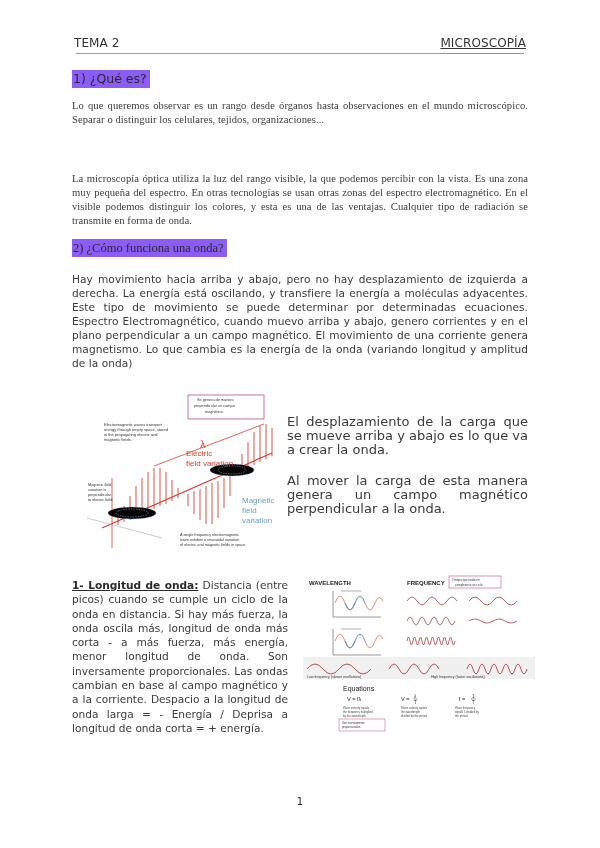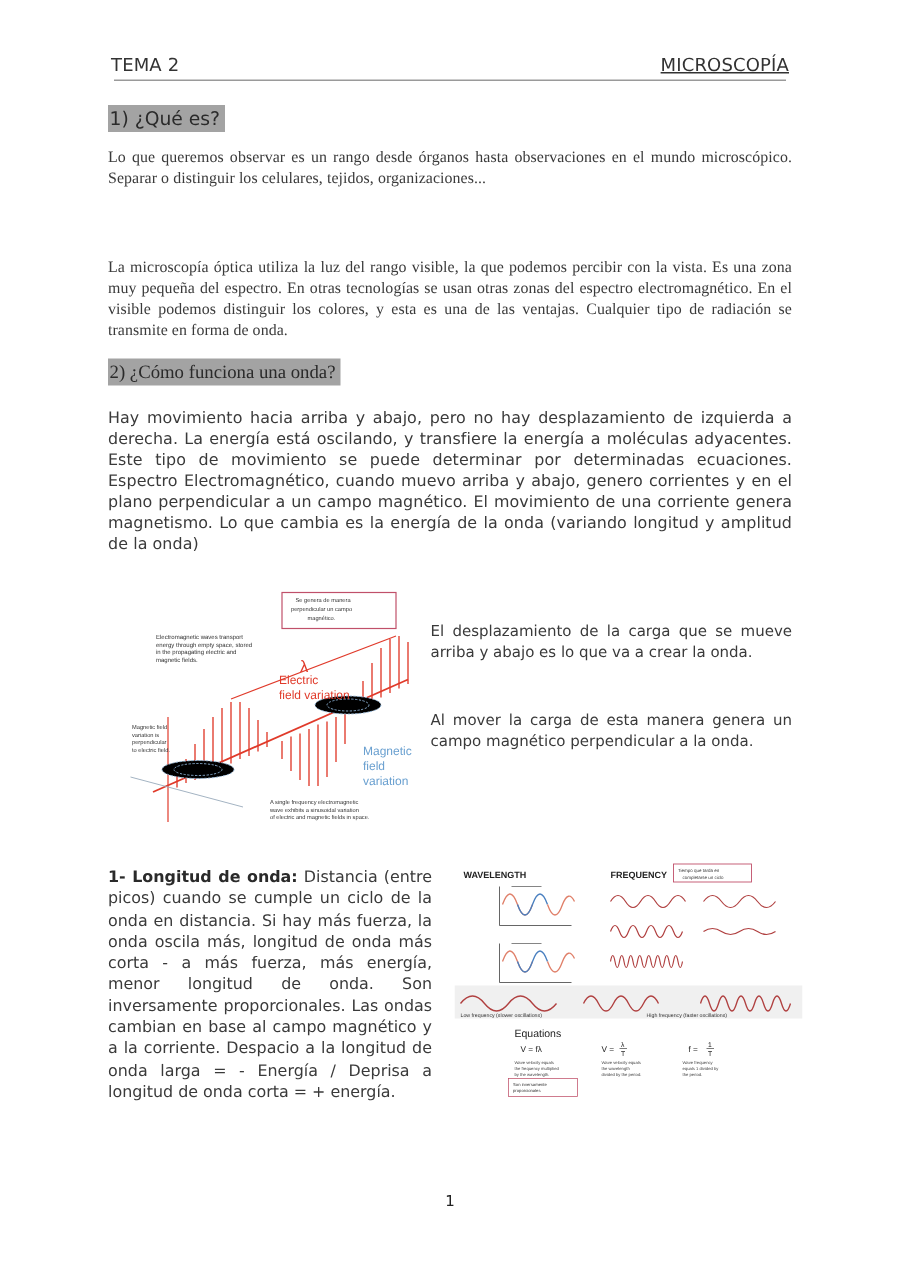--- a/index.html
+++ b/index.html
@@ -5,31 +5,31 @@
     * { box-sizing: border-box; margin: 0; padding: 0; }
     html, body { width: 600px; height: 848px; background: #ffffff; overflow: hidden; }
     body { font-family: "DejaVu Sans", sans-serif; color: #2b2b2b; position: relative; }
 
     .header { position: absolute; left: 72px; top: 36px; width: 456px; height: 20px; }
     .header-left, .header-right { position: absolute; top: 0; font-size: 12px; color: #333; letter-spacing: 0.1px; }
     .header-left { left: 2px; }
     .header-right { right: 2px; text-decoration: underline; }
     .header-rule { position: absolute; left: 4px; right: 4px; top: 17px; height: 1px; background: #9a9a9a; }
 
-    .heading { position: absolute; left: 72px; background: #a3a3a3; font-size: 12.5px; color: #2a2a2a; padding: 1px 3px 1px 1px; line-height: 16px; }
+    .heading { position: absolute; left: 72px; background: #8b5cf6; font-size: 12.5px; color: #2a2a2a; padding: 1px 3px 1px 1px; line-height: 16px; }
 
     .para { position: absolute; left: 72px; width: 456px; font-size: 10.6px; line-height: 14px; text-align: justify; color: #3a3a3a; letter-spacing: 0.05px; }
 
     
     .fig-em { position: absolute; left: 82px; top: 388px; width: 196px; height: 162px; }
 
-    .side-text { position: absolute; left: 287px; width: 241px; font-size: 10px; line-height: 14px; text-align: justify; color: #3a3a3a; }
+    .side-text { position: absolute; left: 287px; width: 241px; font-size: 13px; line-height: 14px; text-align: justify; color: #3a3a3a; }
 
     .wl-text { position: absolute; left: 72px; top: 578px; width: 216px; font-size: 10.6px; line-height: 14.3px; text-align: justify; color: #3a3a3a; }
-    .wl-title { font-weight: bold; color: #2a2a2a; }
+    .wl-title { font-weight: bold; text-decoration: underline; color: #2a2a2a; }
 
     .fig-wave { position: absolute; left: 303px; top: 573px; width: 232px; height: 162px; }
 
     .page-num { position: absolute; left: 0; width: 600px; top: 796px; text-align: center; font-size: 10px; color: #222; }
 
     .tiny { font-family: "Liberation Sans", sans-serif; }
   </style>
 </head>
 <body>
 

